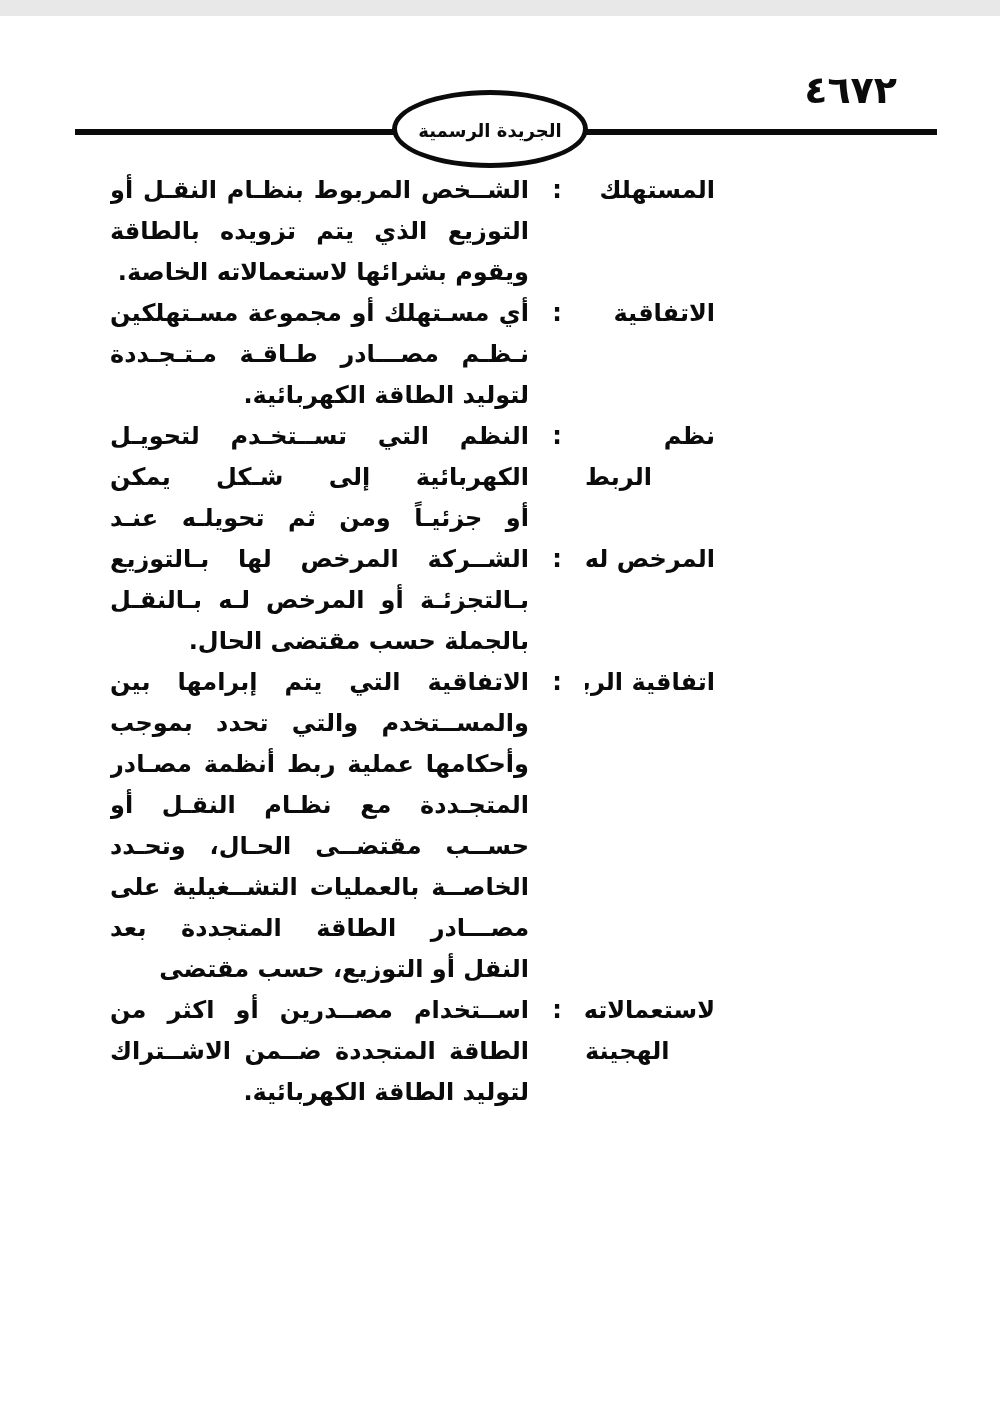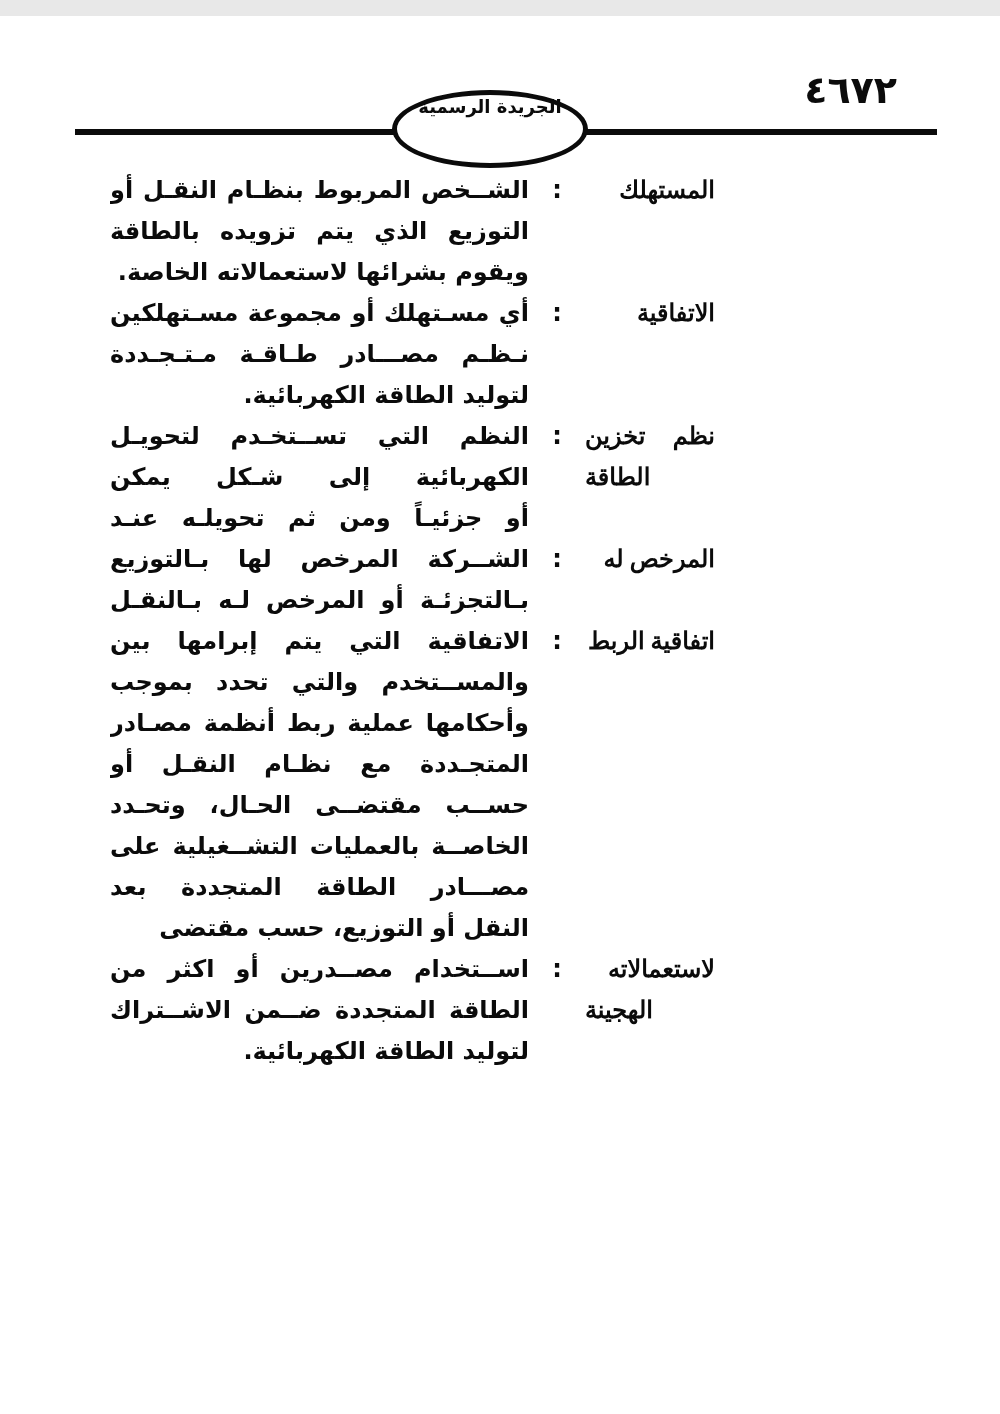--- a/index.html
+++ b/index.html
@@ -42,20 +42,21 @@
     top: 74px;
     left: 392px;
     width: 196px;
     height: 78px;
     background: #ffffff;
     border: 5px solid #0b0b0b;
     border-radius: 50%;
     box-sizing: border-box;
     z-index: 2;
     display: flex;
+    align-items: center;
     justify-content: center;
   }
   .banner-label {
     font-size: 18px;
     font-weight: bold;
     white-space: nowrap;
     transform: translateY(1px);
   }
   
   .definitions {
@@ -68,21 +69,20 @@
     line-height: 41px;
   }
   .def-row {
     display: flex;
     direction: rtl;
     align-items: flex-start;
   }
   .term-col {
     width: 130px;
     flex: 0 0 130px;
-    font-family: Liberation Serif, serif;
   }
   .term-line {
     height: 41px;
     overflow: hidden;
     text-align: right;
     white-space: nowrap;
   }
   .term-line.stretch {
     text-align: justify;
     text-align-last: justify;
@@ -143,37 +143,38 @@
         <div class="colon-col">:</div>
         <div class="def-col">
           <div class="def-line fill">أي مسـتهلك أو مجموعة مسـتهلكين لديهم</div>
           <div class="def-line fill">نـظـم مصـــادر طـاقـة مـتـجـددة</div>
           <div class="def-line">لتوليد الطاقة الكهربائية.</div>
         </div>
       </div>
       <div class="def-row">
         <div class="term-col">
           <div class="term-line stretch">نظم تخزين</div>
-          <div class="term-line second">الطاقة</div>
+          <div class="term-line second">الربط</div>
         </div>
         <div class="colon-col">:</div>
         <div class="def-col">
           <div class="def-line fill">النظم التي تســتخـدم لتحويـل الطـاقـة</div>
           <div class="def-line fill">الكهربائية إلى شـكل يمكن الاحتفاظ به كلياً</div>
           <div class="def-line fill">أو جزئيـاً ومن ثم تحويلـه عنـد الحـاجـة</div>
         </div>
       </div>
       <div class="def-row">
         <div class="term-col">
           <div class="term-line">المرخص له</div>
         </div>
         <div class="colon-col">:</div>
         <div class="def-col">
           <div class="def-line fill">الشــركة المرخص لها بـالتوزيع والتزويد</div>
           <div class="def-line fill">بـالتجزئـة أو المرخص لـه بـالنقـل والبيع</div>
+          <div class="def-line">بالجملة حسب مقتضى الحال.</div>
         </div>
       </div>
       <div class="def-row">
         <div class="term-col">
           <div class="term-line">اتفاقية الربط</div>
         </div>
         <div class="colon-col">:</div>
         <div class="def-col">
           <div class="def-line fill">الاتفاقية التي يتم إبرامها بين المرخص له</div>
           <div class="def-line fill">والمســتخدم والتي تحدد بموجب شــروطها</div>

